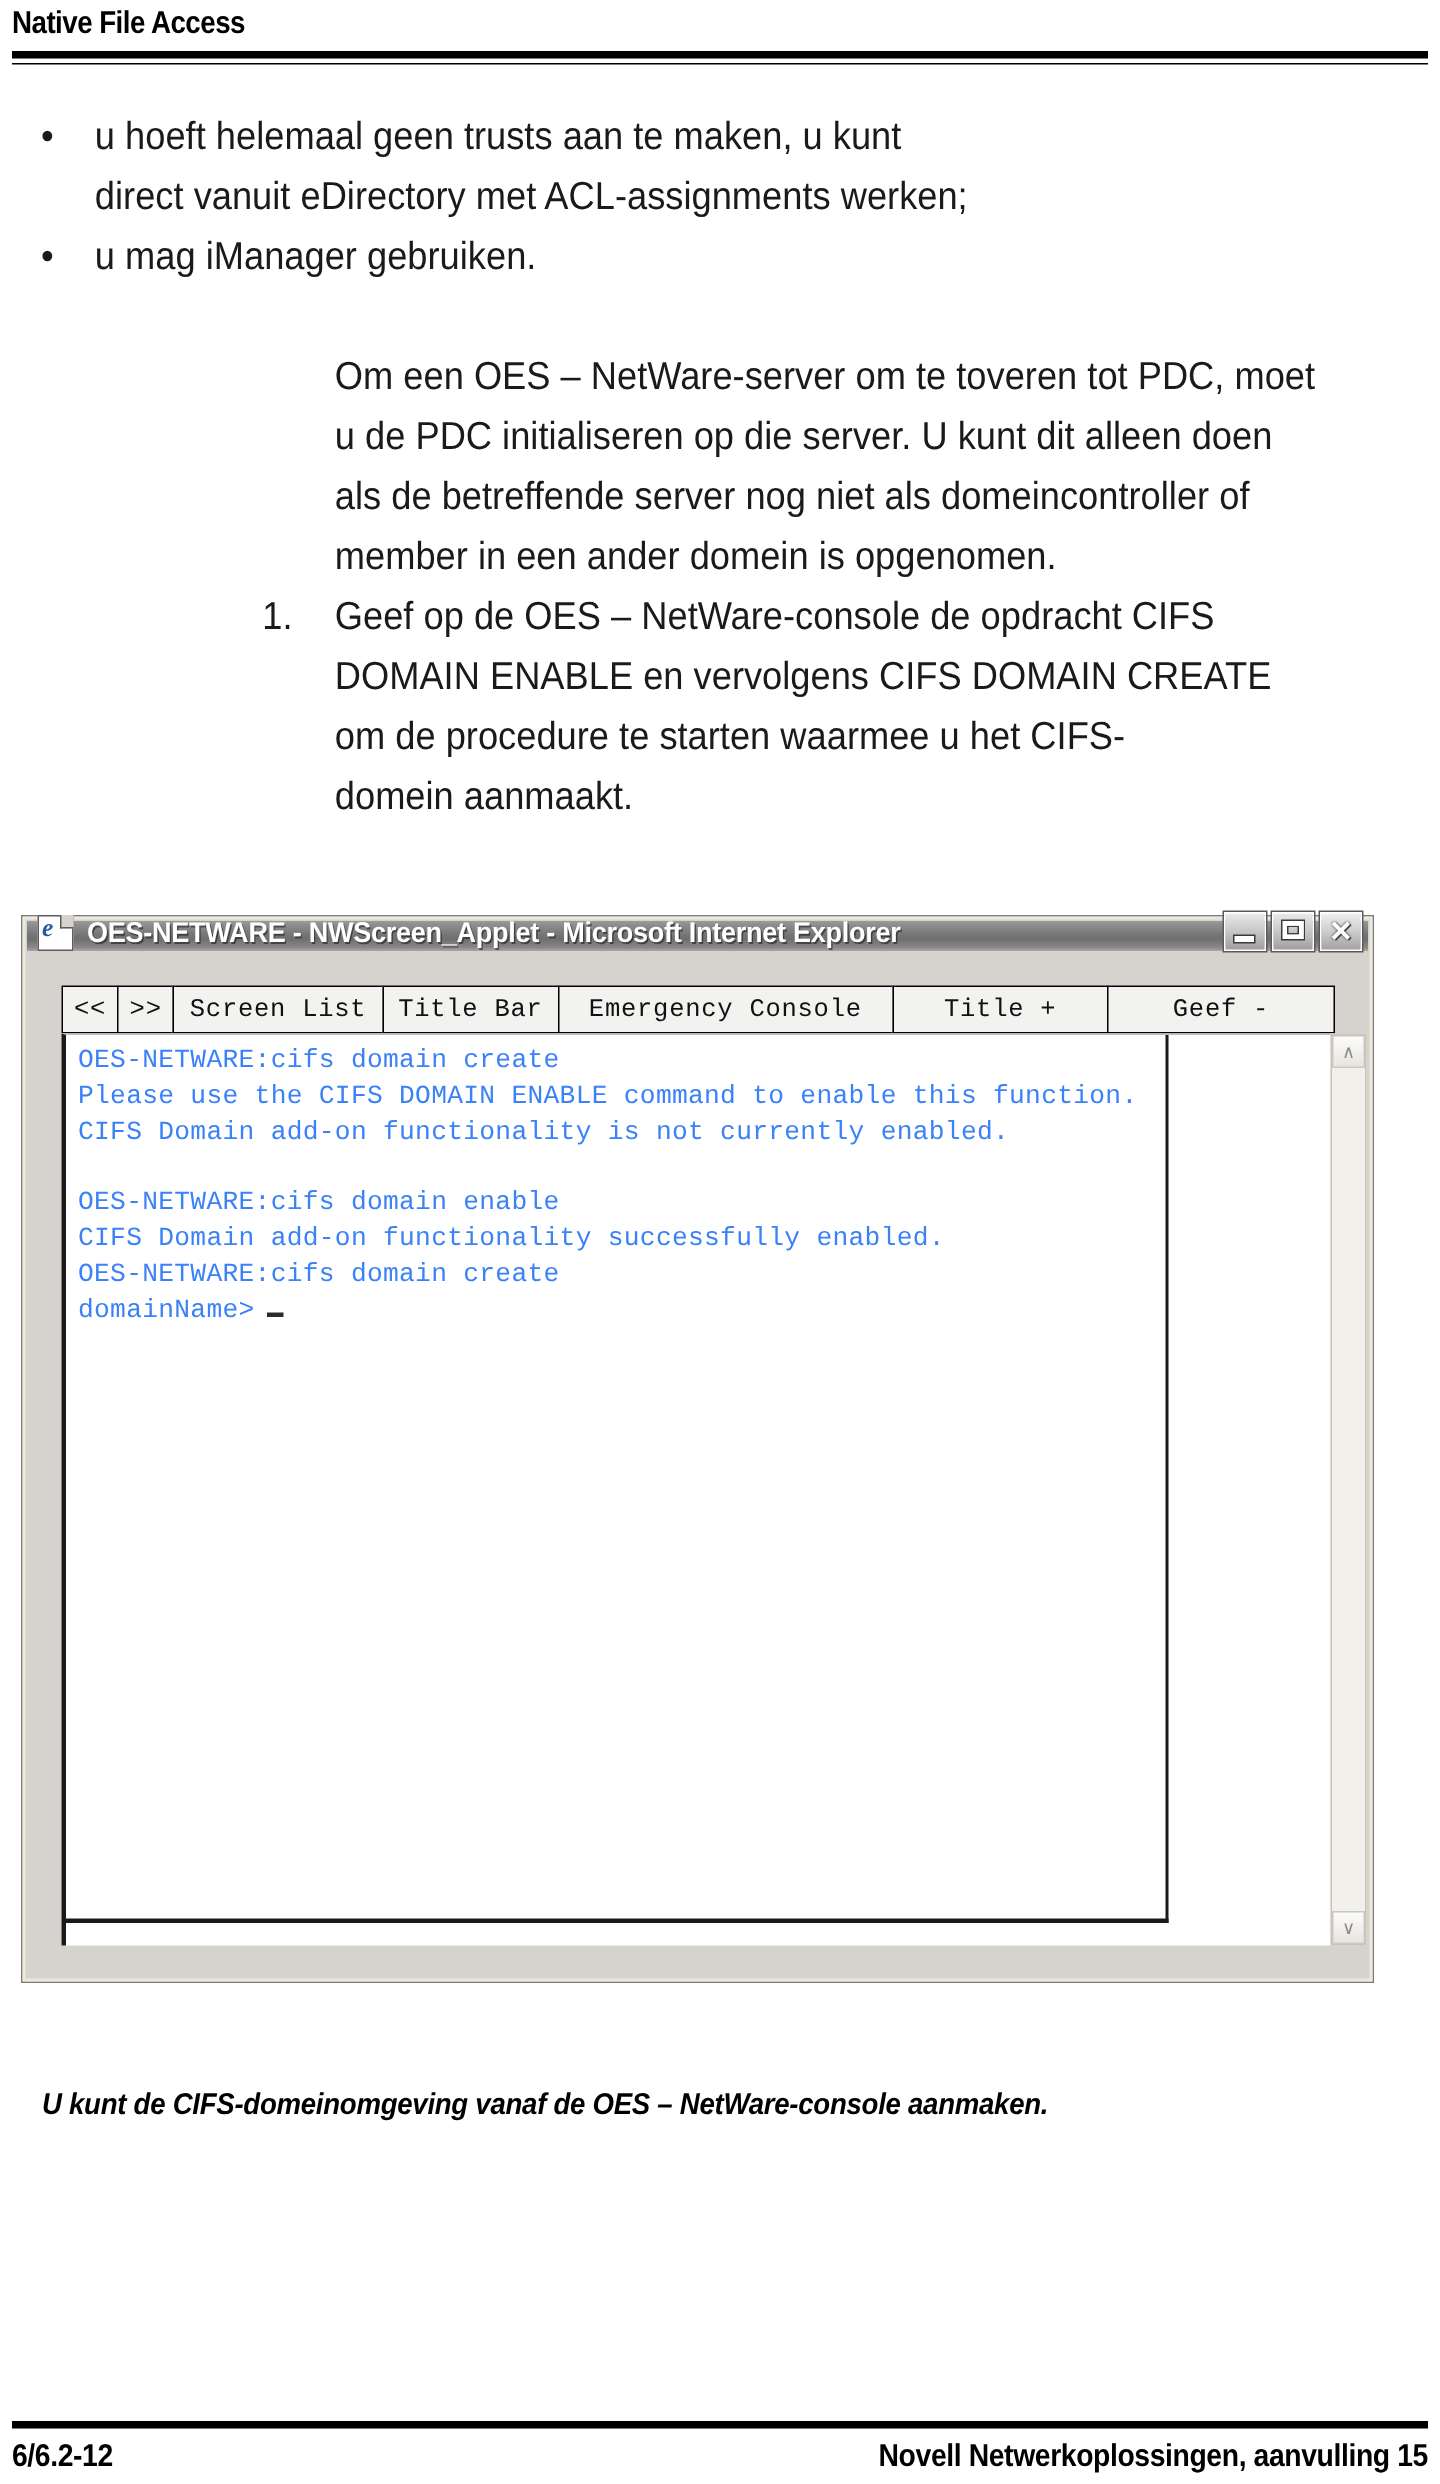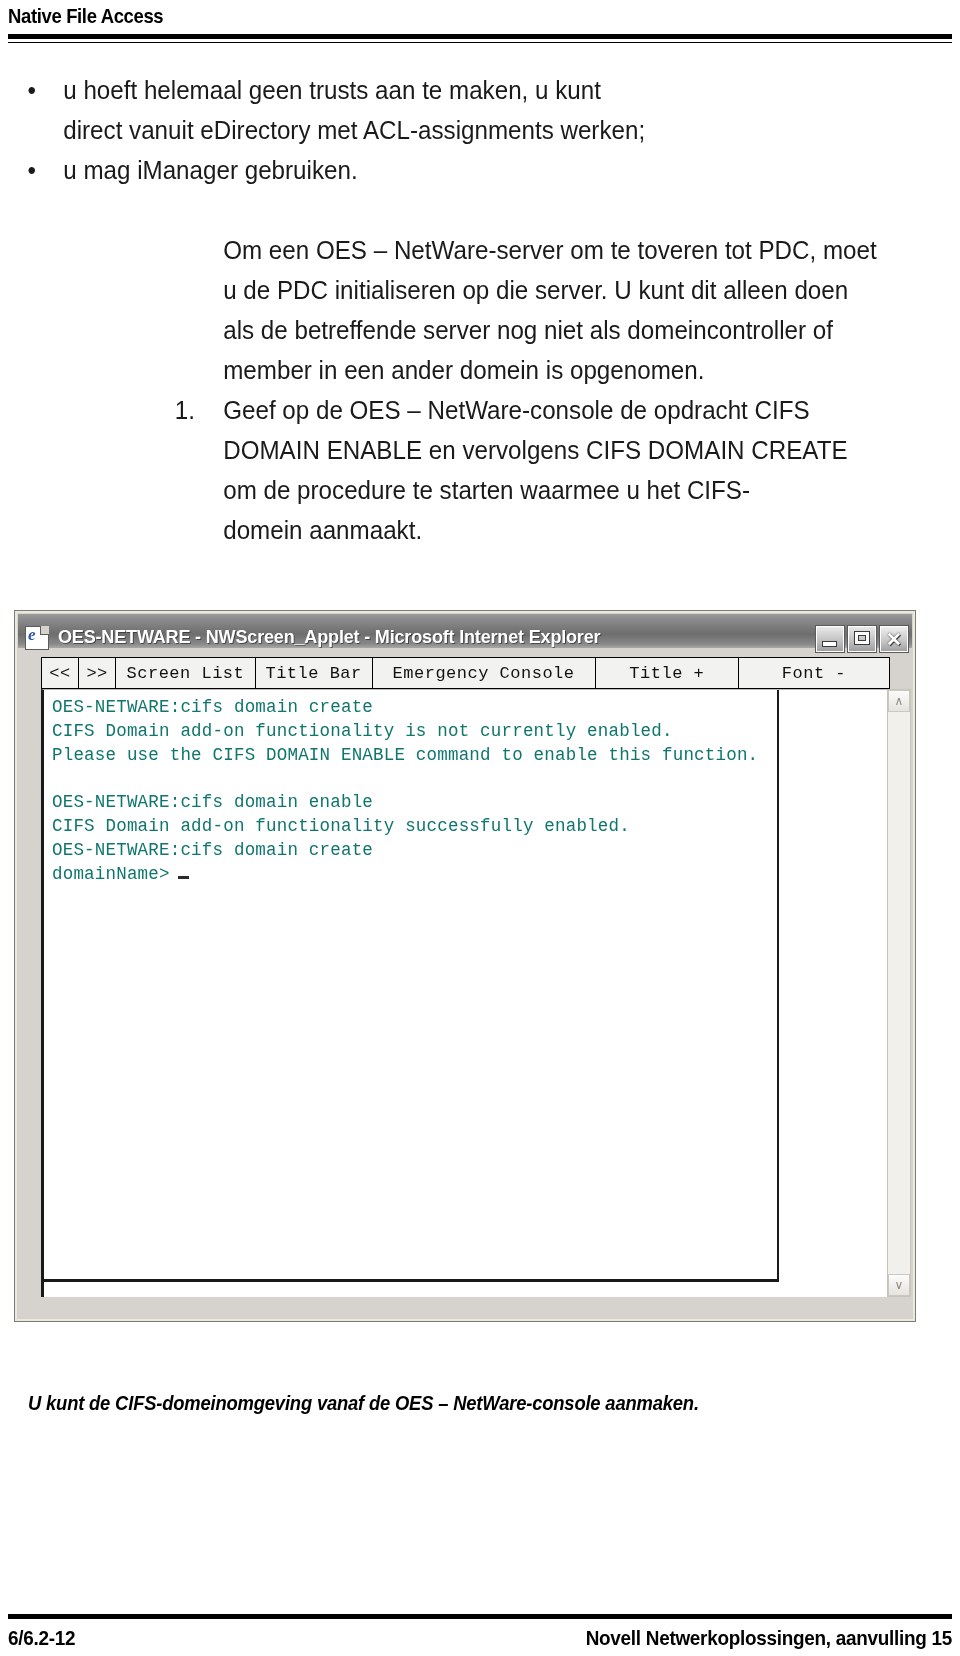--- a/index.html
+++ b/index.html
@@ -141,26 +141,26 @@
   }
   .ie-outerframe {
     position: absolute;
     inset: 0;
     border: 2px solid #ece9d8;
     box-sizing: border-box;
   }
   .ie-titlebar {
     position: absolute;
     left: 3px; right: 3px; top: 3px;
-    height: 34px;
+    height: 20px;
     background: linear-gradient(180deg,
         #9a9a9a 0%, #8d8d8d 14%, #767676 45%,
         #6e6e6e 60%, #888888 88%, #a8a8a8 100%);
     display: flex;
-    align-items: flex-start;
+    align-items: flex-end;
     padding: 12px 4px 0 7px;
     box-sizing: border-box;
   }
   .ie-appicon {
     width: 22px; height: 22px;
     flex: 0 0 22px;
     background: #ffffff;
     border: 1px solid #5c5c5c;
     position: relative;
     margin-right: 9px;
@@ -294,21 +294,21 @@
     background: #ffffff;
     border-right: 2px solid #1a1a1a;
     border-bottom: 3px solid #1a1a1a;
     box-sizing: border-box;
     padding: 6px 0 0 8px;
   }
   .console-line {
     font-family: "Liberation Mono", monospace;
     font-size: 17.5px;
     line-height: 23.8px;
-    color: #0f766e;
+    color: #3b82f6;
     white-space: pre;
     letter-spacing: 0.2px;
   }
   .console-line.blank { color: transparent; }
   .cursor-block {
     display: inline-block;
     width: 11px;
     height: 3px;
     background: #2b2b2b;
     vertical-align: baseline;
@@ -479,28 +479,28 @@
     </div>
   </div>
 
   <div class="ie-toolbar">
     <div class="tbbtn tb-prev">&lt;&lt;</div>
     <div class="tbbtn tb-next">&gt;&gt;</div>
     <div class="tbbtn tb-screenlist">Screen List</div>
     <div class="tbbtn tb-titlebar">Title Bar</div>
     <div class="tbbtn tb-emergency">Emergency Console</div>
     <div class="tbbtn tb-fontplus">Title +</div>
-    <div class="tbbtn tb-fontminus">Font -</div>
+    <div class="tbbtn tb-fontminus">Geef -</div>
   </div>
 
   <div class="ie-console-outer">
     <div class="ie-console-inner">
       <div class="console-line">OES-NETWARE:cifs domain create</div>
+      <div class="console-line">Please use the CIFS DOMAIN ENABLE command to enable this function.</div>
       <div class="console-line">CIFS Domain add-on functionality is not currently enabled.</div>
-      <div class="console-line">Please use the CIFS DOMAIN ENABLE command to enable this function.</div>
       <div class="console-line blank">&nbsp;</div>
       <div class="console-line">OES-NETWARE:cifs domain enable</div>
       <div class="console-line">CIFS Domain add-on functionality successfully enabled.</div>
       <div class="console-line">OES-NETWARE:cifs domain create</div>
       <div class="console-line"><span>domainName&gt;</span><span class="cursor-block"></span></div>
     </div>
   </div>
 
   <div class="ie-scrollbar">
     <div class="sb-arrow">∧</div>

